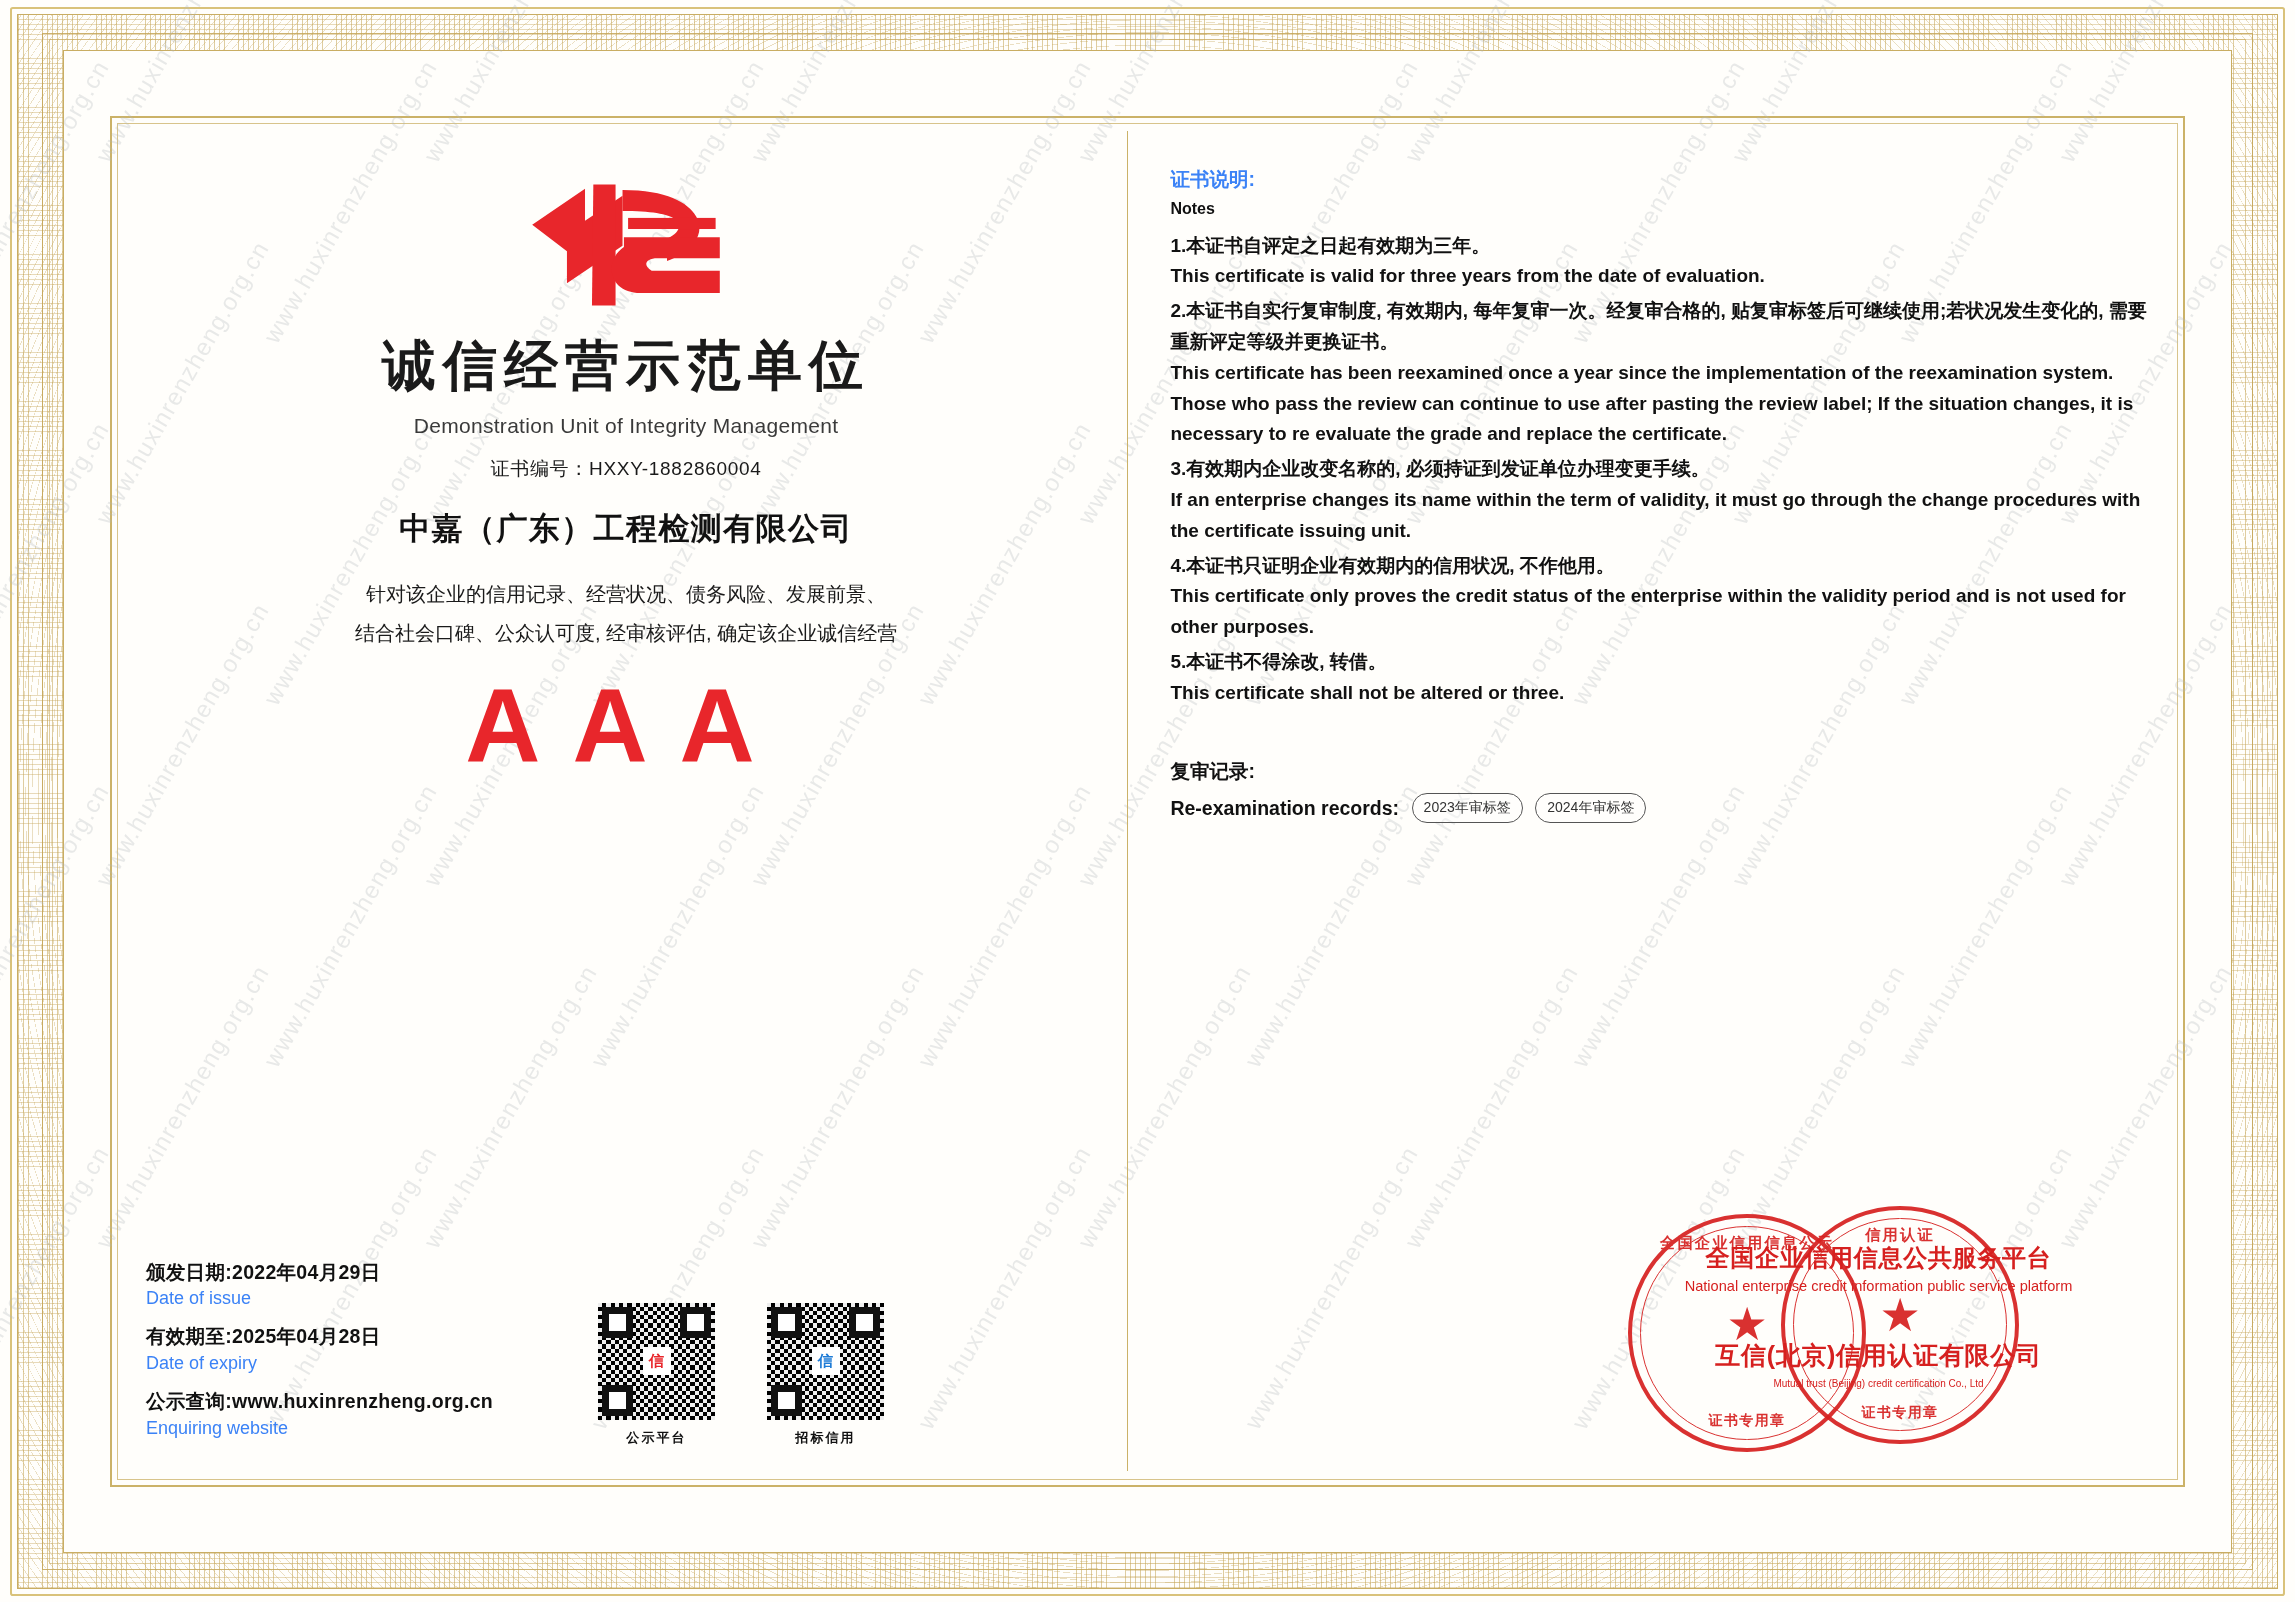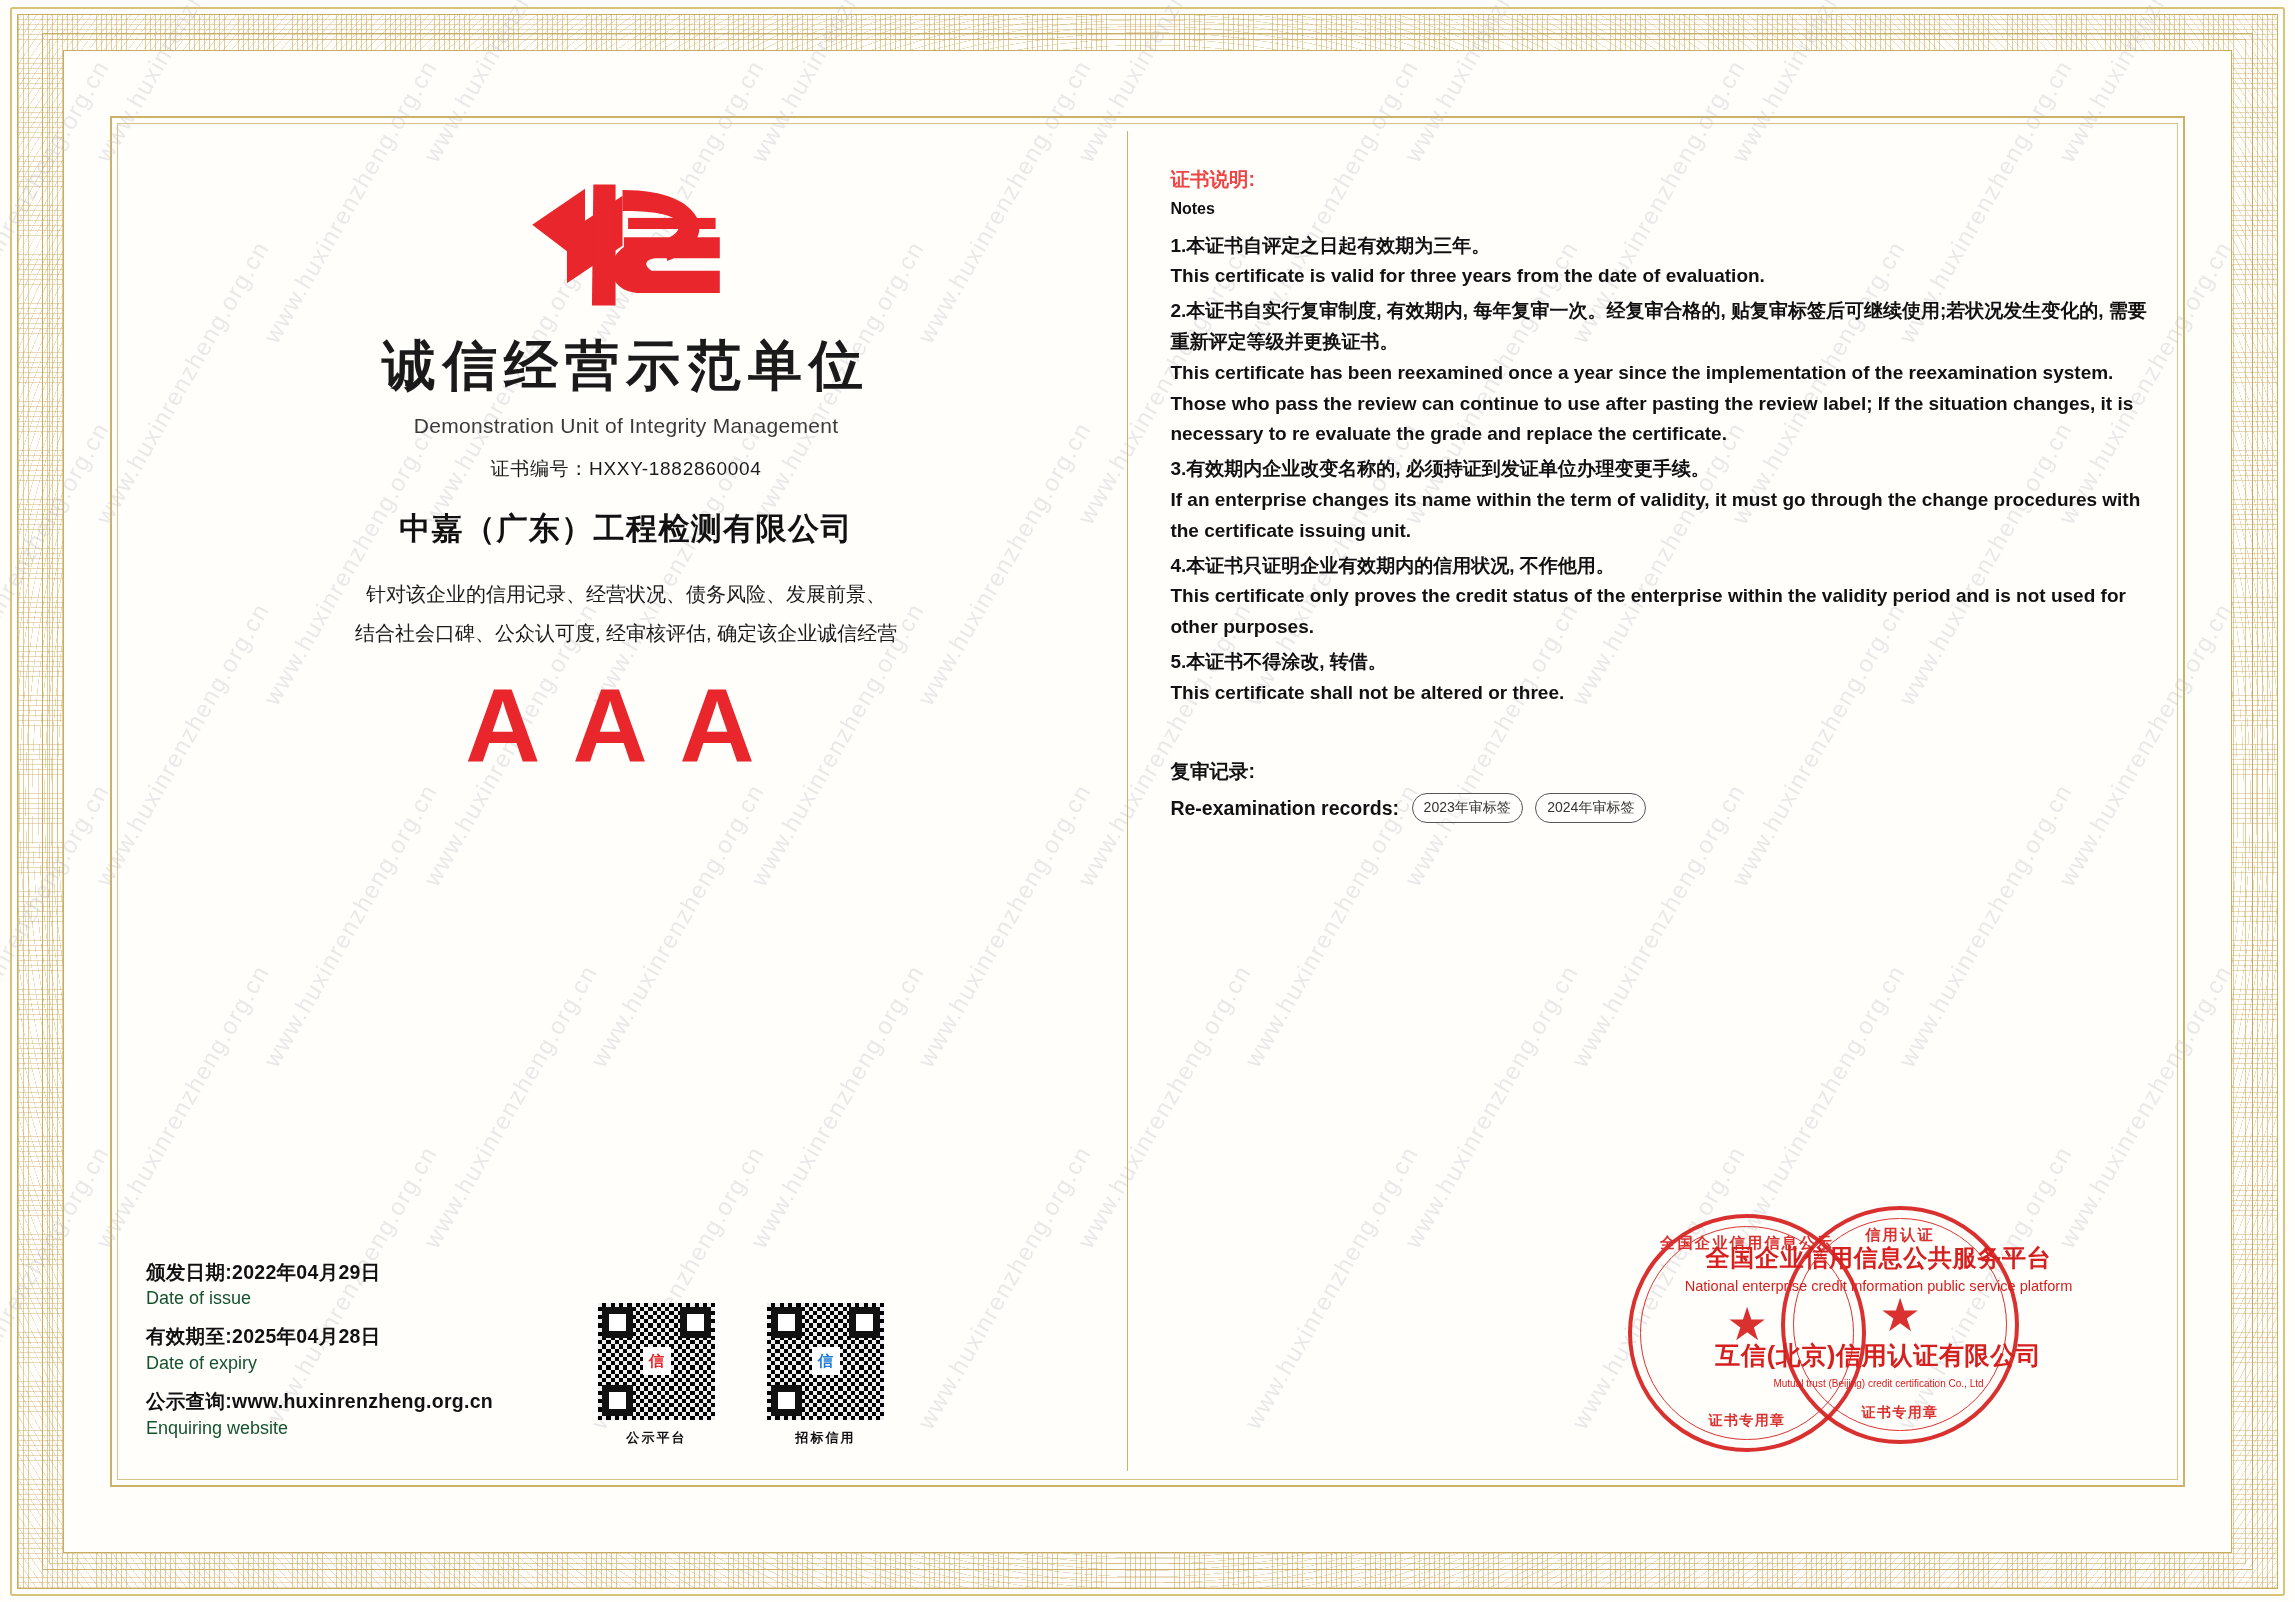--- a/index.html
+++ b/index.html
@@ -181,21 +181,21 @@
   .foot-dates { width: 445px; }
   .dline { margin-bottom: 14px; }
   .dline .cn {
     font-size: 19.5px;
     color: #111;
     font-weight: bold;
     letter-spacing: 0.3px;
   }
   .dline .en {
     font-size: 18px;
-    color: #14532d;
+    color: #3b82f6;
     margin-top: 2.8px;
   }
   .qr-group {
     display: flex;
     gap: 52px;
     margin-left: 7px;
     margin-bottom: 5.6px;
   }
   .qr-item { text-align: center; }
   .qr-box {
@@ -242,21 +242,21 @@
     font-size: 13px;
     font-weight: bold;
     letter-spacing: 2.1px;
     color: #111;
   }
 
   
   .notes-head .cn {
     font-size: 19.5px;
     font-weight: bold;
-    color: #ef4444;
+    color: #3b82f6;
   }
   .notes-head .en {
     font-size: 16px;
     font-weight: bold;
     color: #111;
     margin-top: 7px;
     margin-bottom: 12.5px;
   }
   .note {
     margin-bottom: 1.4px;

